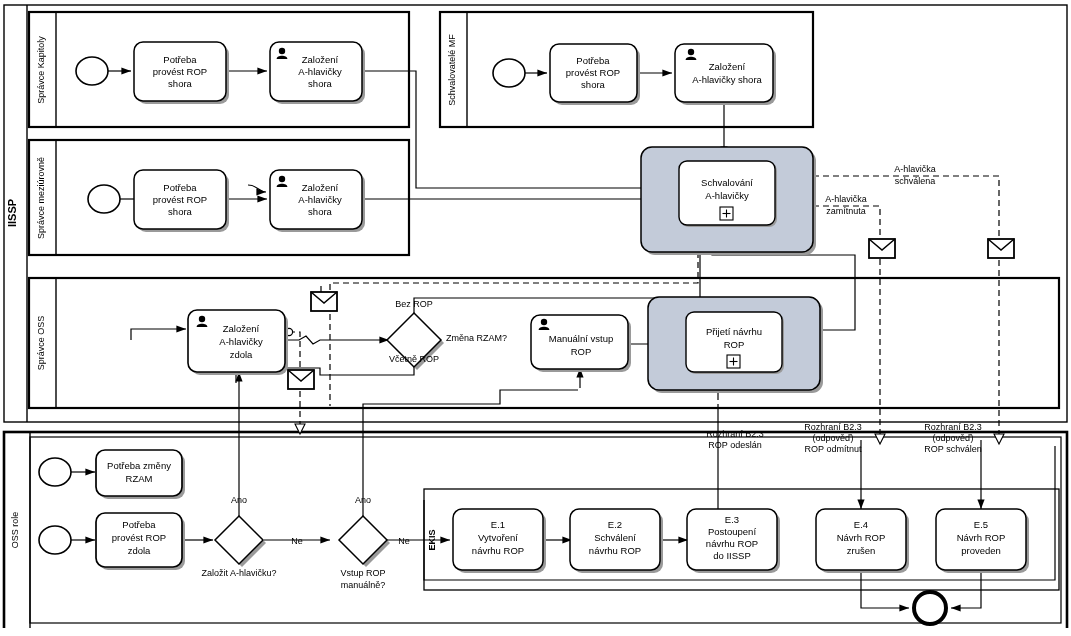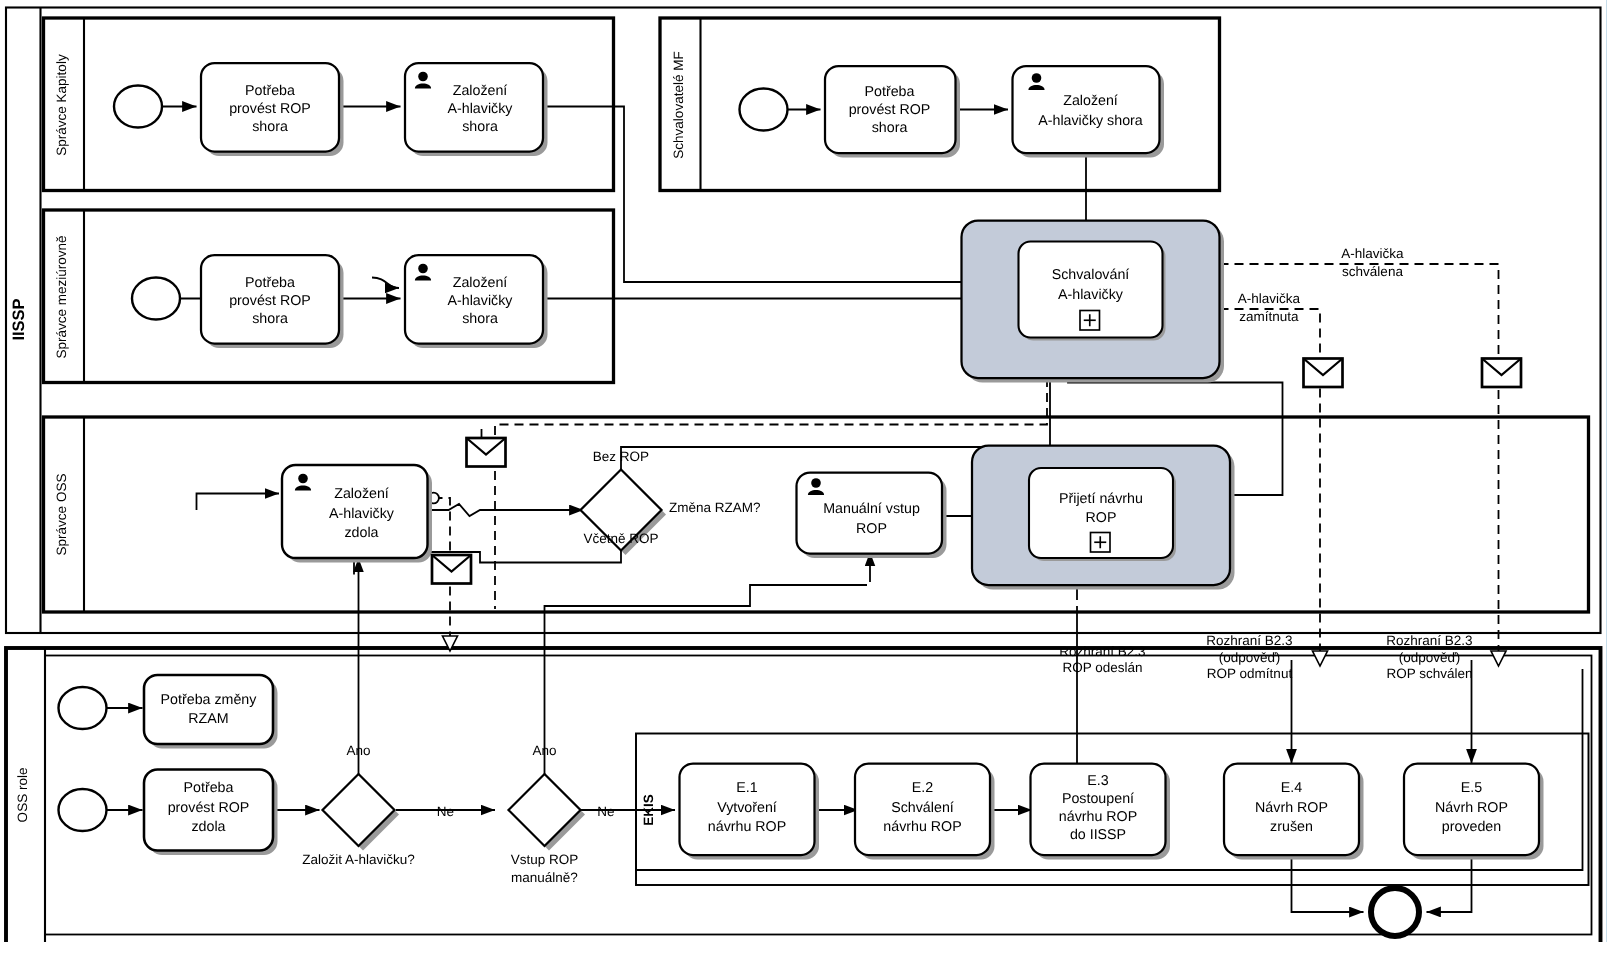--- a/index.html
+++ b/index.html
@@ -1,17 +1,17 @@
 <!DOCTYPE html>
 <html><head>
 <meta charset="utf-8">
 <style>
   html,body{margin:0;padding:0;background:#ffffff;}
   body{font-family:"Liberation Sans","DejaVu Sans",sans-serif;}
-  #stage{position:relative;width:1071px;height:628px;background:#0369a1;overflow:hidden;}
+  #stage{position:relative;width:1071px;height:628px;background:#8b5cf6;overflow:hidden;}
   #svgroot{position:absolute;left:0;top:0;width:1071px;height:636px;}
   text{font-family:"Liberation Sans","DejaVu Sans",sans-serif;fill:#000;}
   .lanelabel{font-size:9px;}
   .poollabel{font-size:11px;font-weight:bold;}
   .tasktxt{font-size:9.5px;}
   .flowlbl{font-size:9px;}
   .ifacelbl{font-size:9px;}
 </style>
 </head>
 <body>

